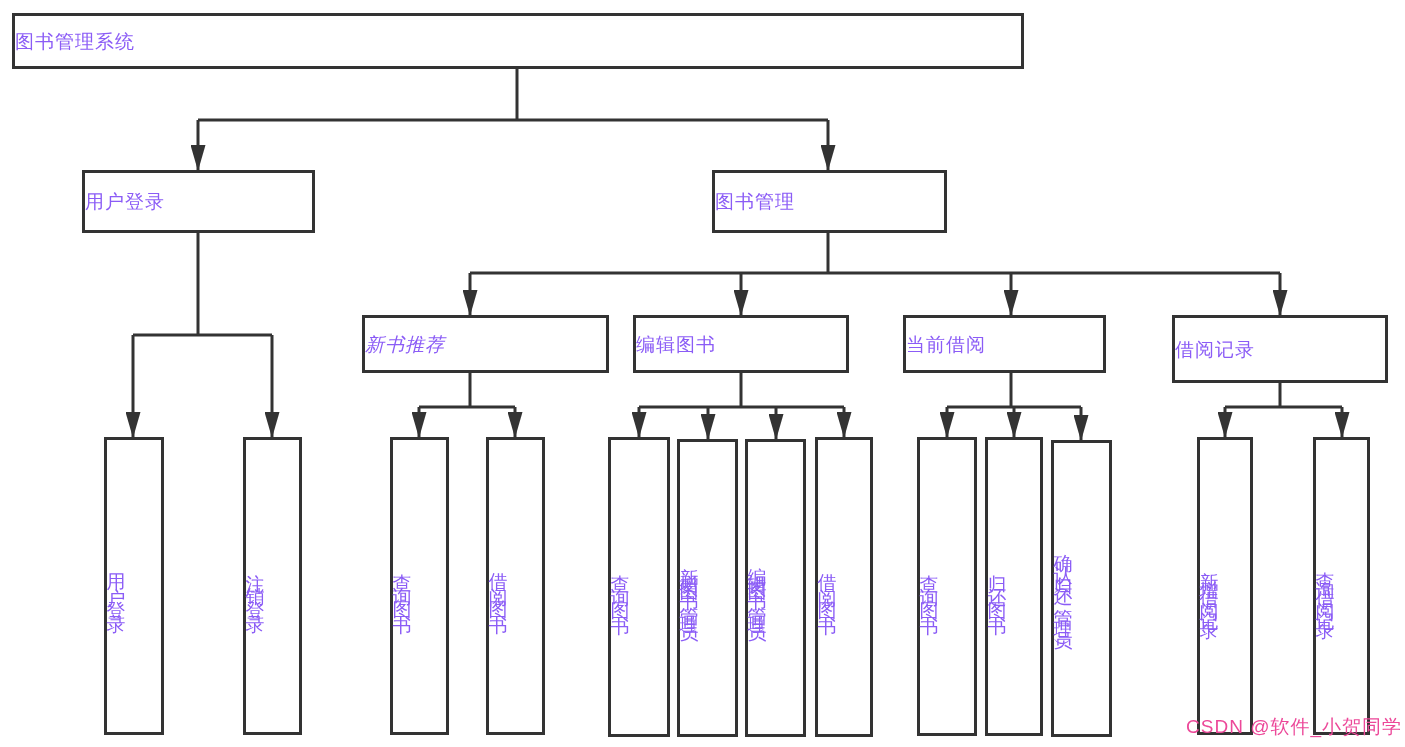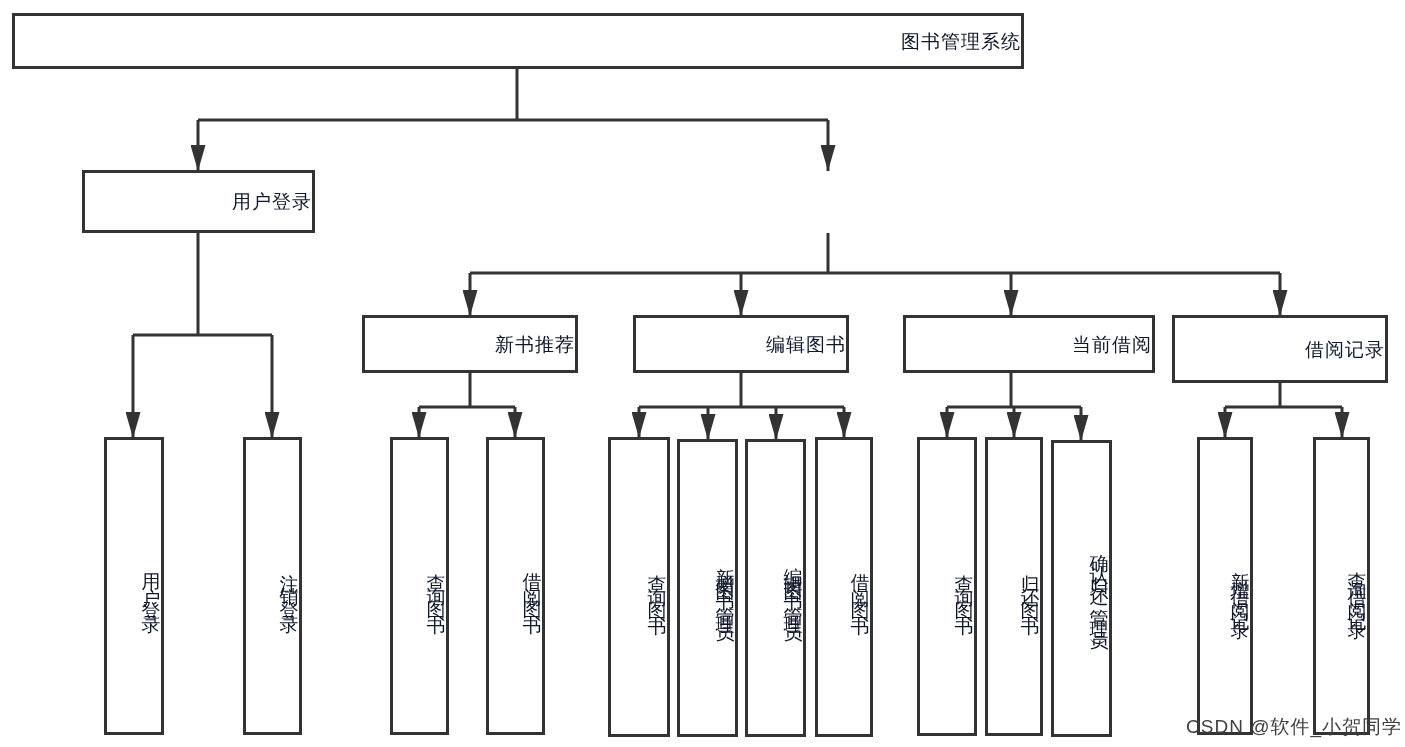--- a/index.html
+++ b/index.html
@@ -16,40 +16,40 @@
     left: 0; top: 0;
     width: 1405px; height: 747px;
   }
   .box {
     position: absolute;
     box-sizing: border-box;
     background: #ffffff;
     border: 3px solid #333333;
     display: flex;
     align-items: center;
-    justify-content: flex-end;
-    color: #0f172a;
+    justify-content: flex-start;
+    color: #8b5cf6;
     font-size: 19px;
     line-height: 1;
     white-space: nowrap;
   }
   .hbox span { letter-spacing: 1px; }
   .vbox span {
     writing-mode: vertical-rl;
     text-orientation: mixed;
     letter-spacing: 14px;
   }
   .vbox.len6 span { letter-spacing: 10px; }
   .vbox.len8 span { letter-spacing: 11px; }
   .vbox.len9 span { letter-spacing: 8px; }
   .watermark {
     position: absolute;
     right: 3px;
     bottom: 7px;
-    color: #404040;
+    color: #ec4899;
     font-size: 19px;
     letter-spacing: 1px;
     pointer-events: none;
   }
 </style>
 </head>
 <body>
 
 <div class="canvas">
 
@@ -108,28 +108,31 @@
     </g>
   </svg>
 
   <div class="box hbox" style="left:12px; top:13px; width:1012px; height:56px;">
     <span>图书管理系统</span>
   </div>
 
   <div class="box hbox" style="left:82px; top:170px; width:233px; height:63px;">
     <span>用户登录</span>
   </div>
+  <div class="box hbox" style="left:712px; top:170px; width:235px; height:63px;">
+    <span>图书管理</span>
+  </div>
 
-  <div class="box hbox" style="left:362px; top:315px; width:216px; height:58px;">
+  <div class="box hbox" style="left:362px; top:315px; width:247px; height:58px;font-style:italic;">
     <span>新书推荐</span>
   </div>
   <div class="box hbox" style="left:633px; top:315px; width:216px; height:58px;">
     <span>编辑图书</span>
   </div>
-  <div class="box hbox" style="left:903px; top:315px; width:252px; height:58px;">
+  <div class="box hbox" style="left:903px; top:315px; width:203px; height:58px;">
     <span>当前借阅</span>
   </div>
   <div class="box hbox" style="left:1172px; top:315px; width:216px; height:68px;">
     <span>借阅记录</span>
   </div>
 
   <div class="box vbox" style="left:104px; top:437px; width:60px; height:298px;">
     <span>用户登录</span>
   </div>
   <div class="box vbox" style="left:243px; top:437px; width:59px; height:298px;">

